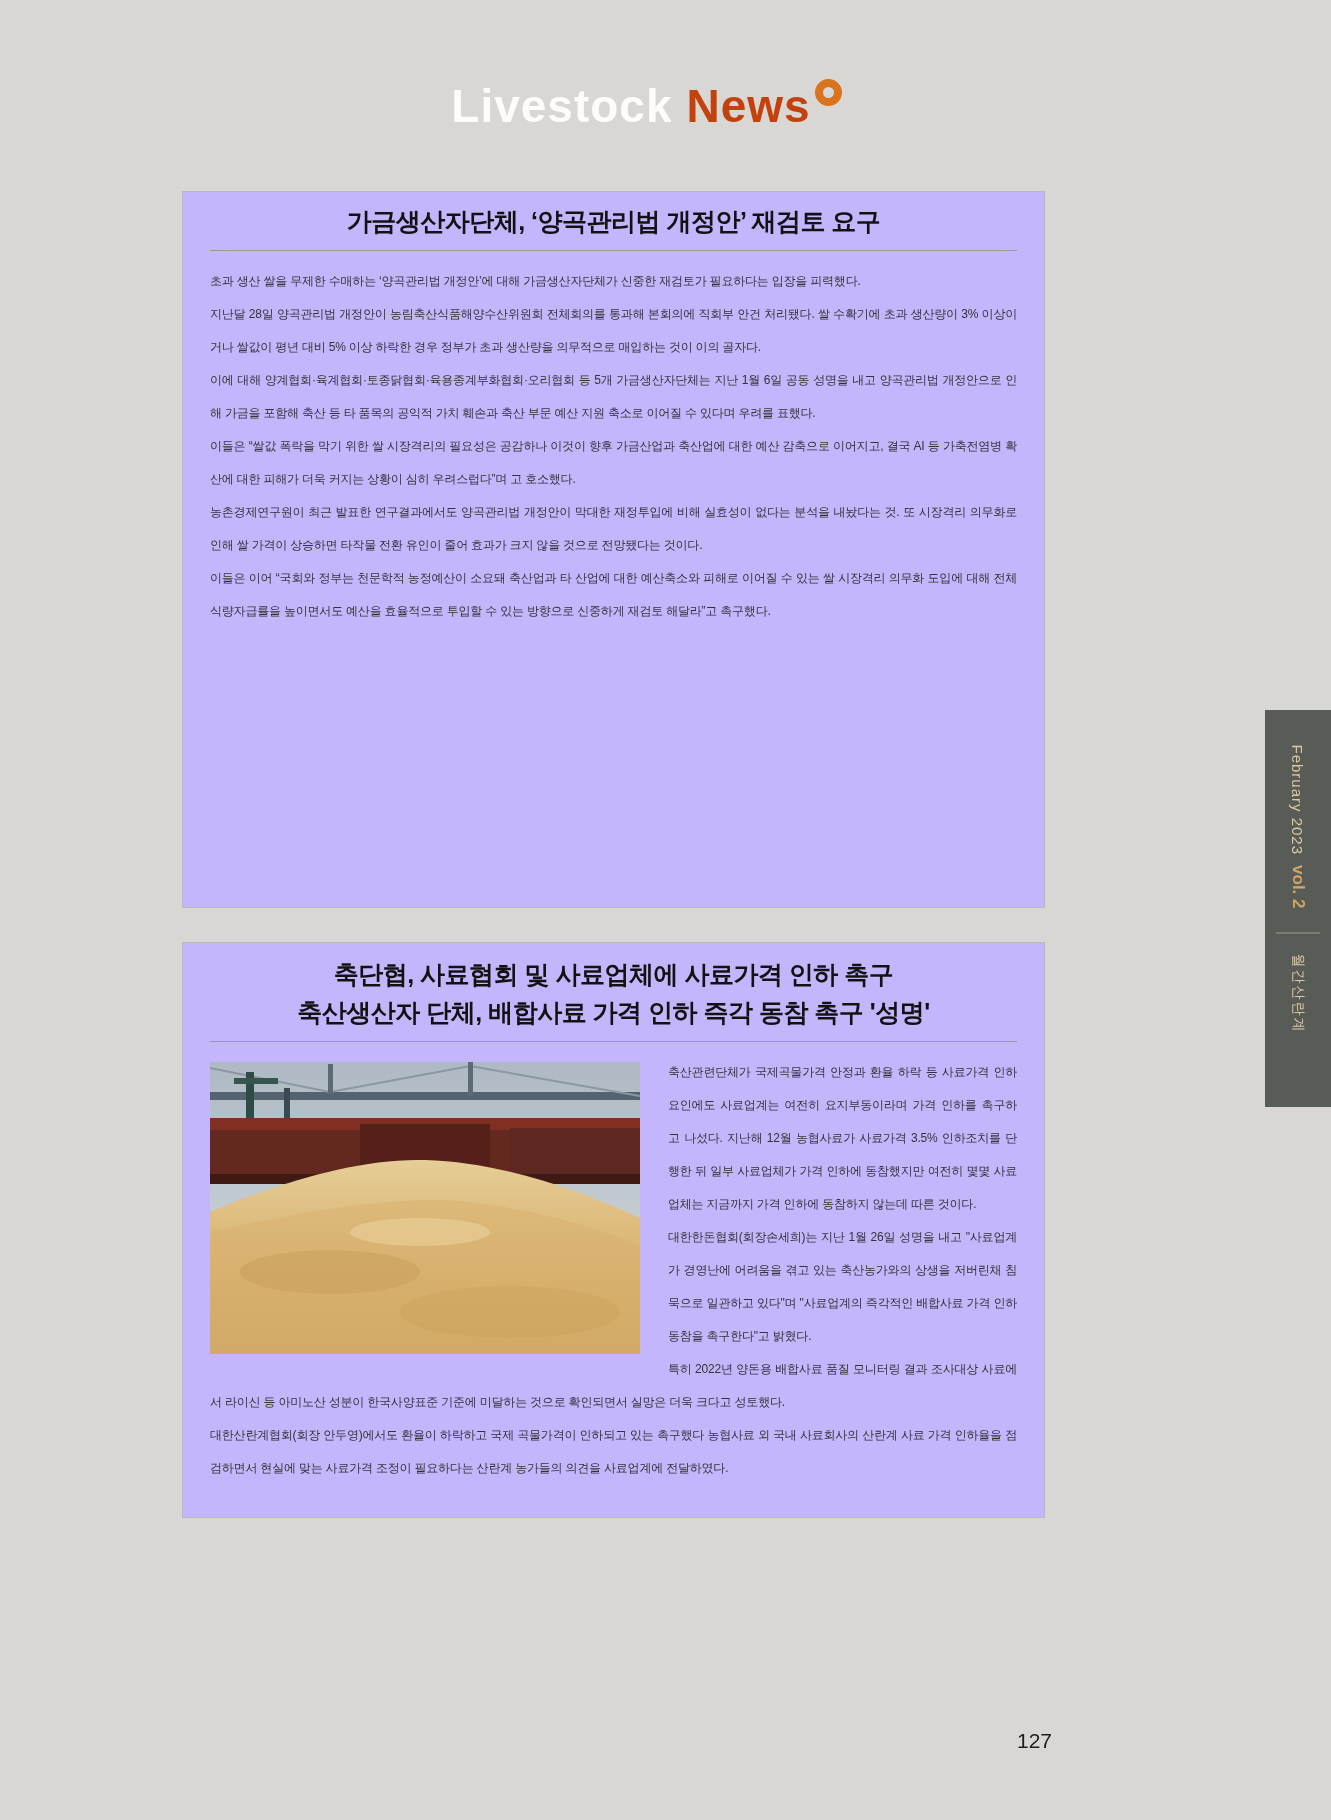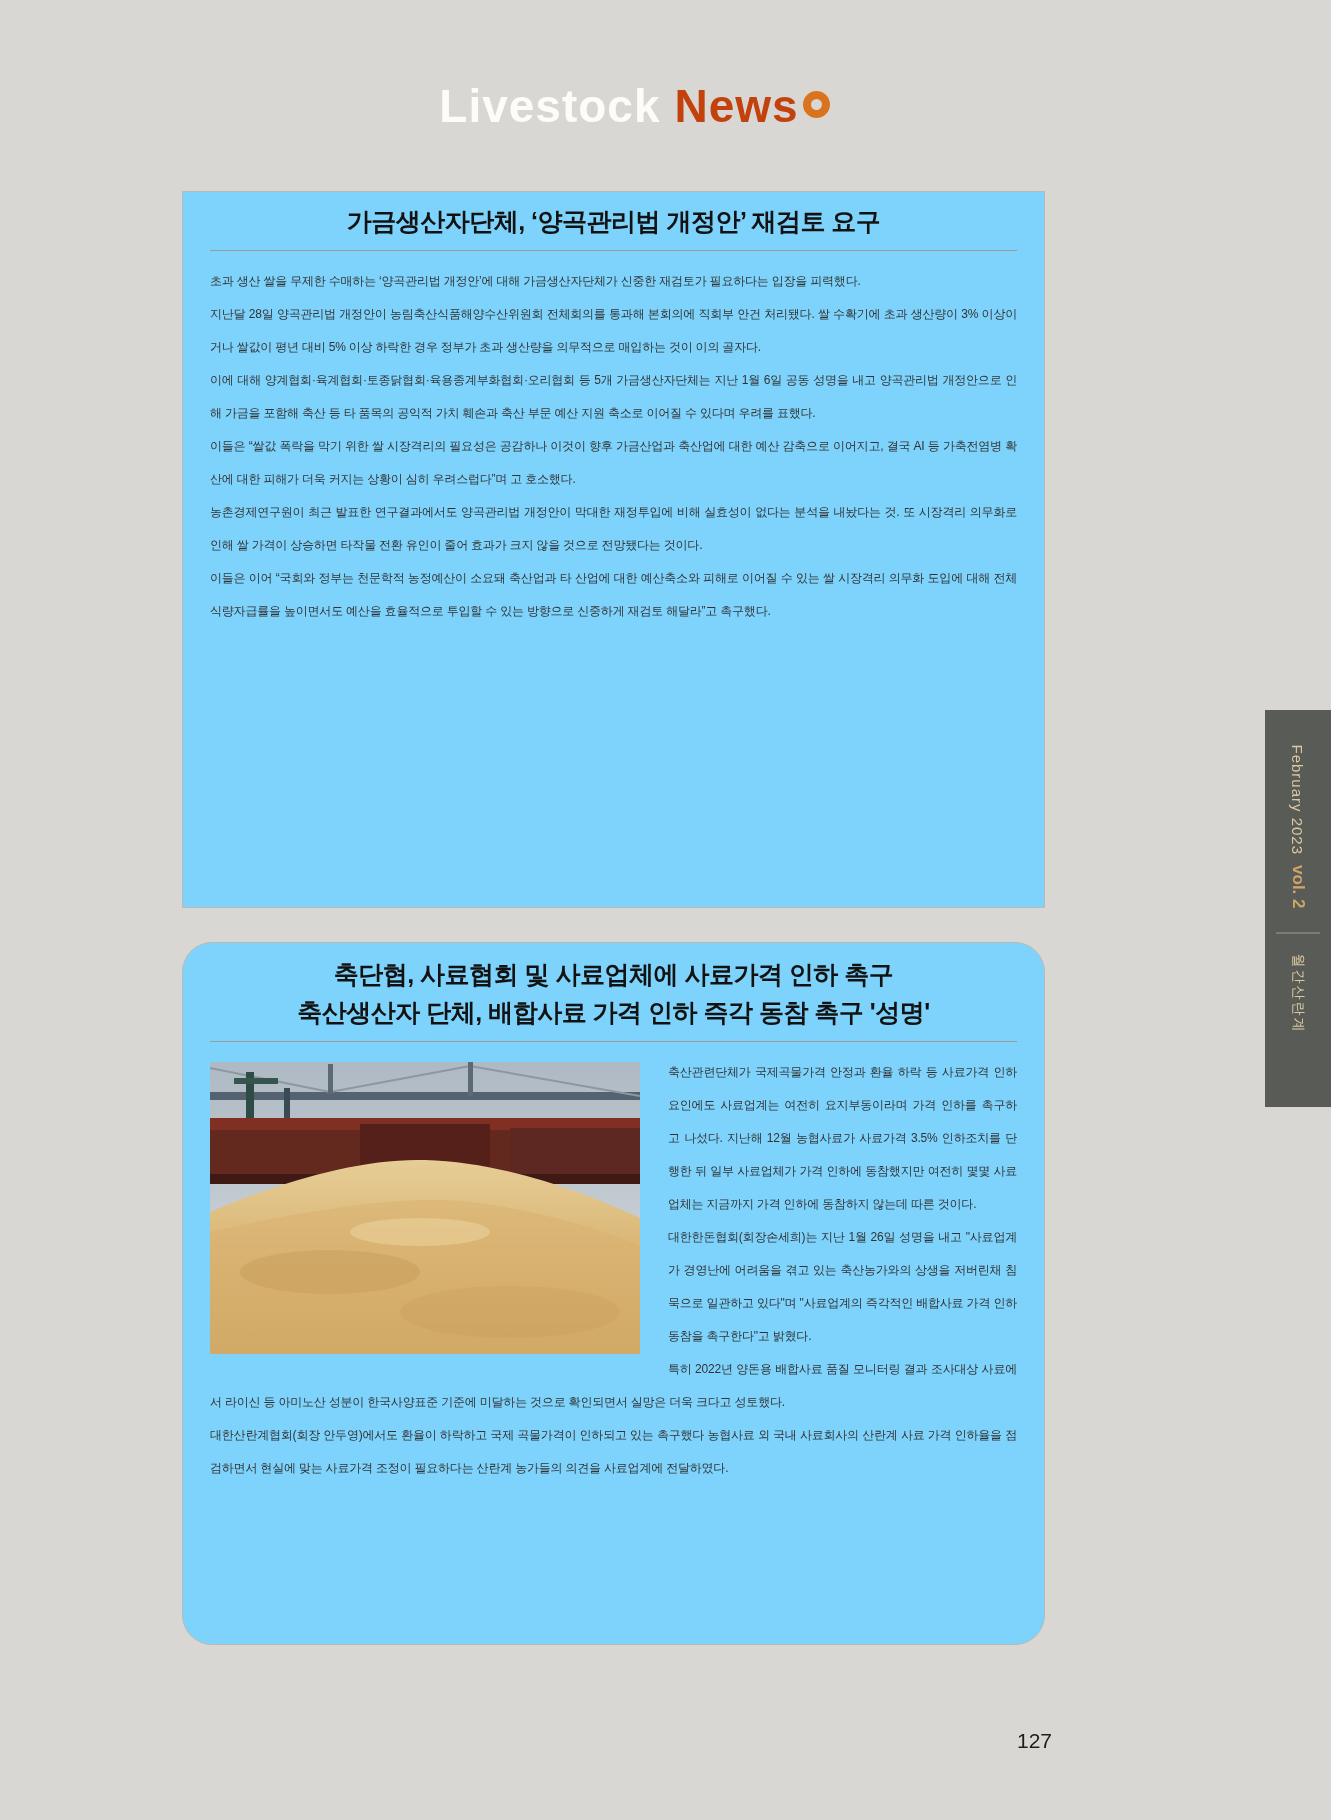--- a/index.html
+++ b/index.html
@@ -4,39 +4,39 @@
 <style>
   html,body{margin:0;padding:0;}
   body{
     width:1331px;height:1820px;position:relative;
     background:#d8d7d4;
     font-family:"Liberation Sans","DejaVu Sans",sans-serif;
     color:#2e2e2e;overflow:hidden;
   }
   
   .logo-row{
-    position:absolute;top:80px;left:0;width:1265px;
-    display:flex;justify-content:center;align-items:flex-end;
+    position:absolute;top:80px;left:12px;width:1265px;
+    display:flex;justify-content:center;align-items:center;
   }
   .logo-text{font-size:46px;font-weight:800;letter-spacing:1px;line-height:52px;}
   .logo-primary{color:#fdfcf8;}
   .logo-secondary{color:#c2410c;margin-left:14px;}
   .logo-dot{
     display:inline-block;width:11px;height:11px;border-radius:50%;
     border:8px solid #d9731e;background:transparent;
     position:relative;top:-14px;left:4px;
   }
   
   .article-box{
     position:absolute;left:182px;width:863px;
-    background:#7dd3fc;border:1px solid #b9b9b6;
+    background:#c4b5fd;border:1px solid #b9b9b6;
     box-sizing:border-box;padding:0 27px;
   }
   #article1{top:191px;height:717px;}
-  #article2{top:942px;height:703px;border-radius:30px;}
+  #article2{top:942px;height:576px;}
   .article-title{
     text-align:center;font-weight:bold;color:#121212;
     font-size:25px;line-height:30px;margin:14px 0 0 0;letter-spacing:-0.5px;
   }
   .title-rule{
     border:none;border-top:1px solid #9a9a98;margin:14px 0 0 0;
   }
   .article-body{margin-top:14px;font-size:12px;line-height:33px;color:#333;text-align:justify;letter-spacing:-0.2px;}
   .article-body p{margin:0;}
   #article2 .article-title{margin-top:16px;}

